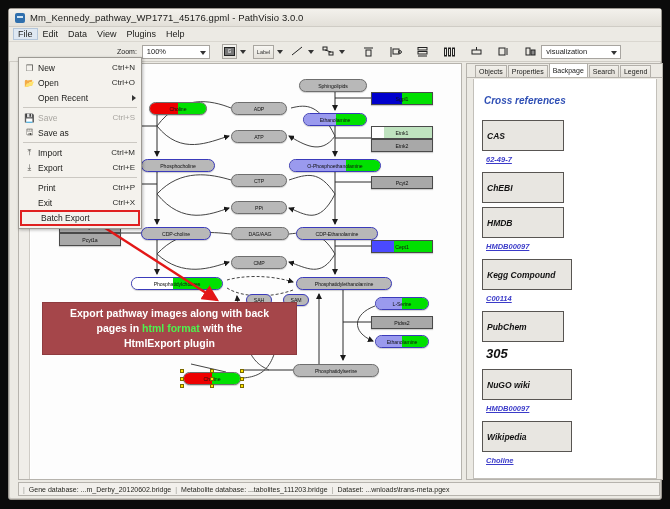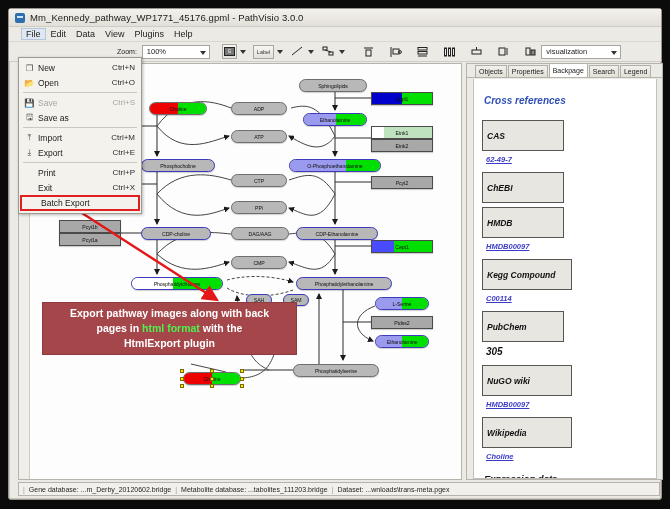--- a/index.html
+++ b/index.html
@@ -61,21 +61,20 @@
   }
   .menu-item {
     font-size: 9px; color: #1c1c1a;
     padding: 1px 5px;
     cursor: default;
   }
   .menu-item.active {
     background: #dfe8f2;
     border: 1px solid #b4c6da;
     padding: 0px 4px;
-    margin-left: 8px;
   }
   
   .toolbar {
     position: absolute; left: 0; top: 33px;
     width: 100%; height: 20px;
     background: #eceae4;
     border-bottom: 1px solid #cfccc5;
     display: flex; align-items: center;
     padding-left: 108px;
     gap: 3px;
@@ -299,21 +298,21 @@
     margin-top: 4px;
   }
   .xref-link {
     font-size: 7.5px; color: #3b3bc9;
     text-decoration: underline;
     margin: 4px 0 8px 4px;
     display: block;
     font-weight: bold;
   }
   .xref-plain {
-    font-size: 10px; color: #111;
+    font-size: 13px; color: #111;
     margin: 4px 0 8px 4px;
     display: block;
     font-weight: bold;
   }
   .expr-title {
     font-size: 9.5px; font-weight: bold; color: #111;
     margin: 12px 0 0 2px;
   }
   
   .statusbar {
@@ -682,20 +681,26 @@
           <div class="fm-row">
             <span class="fm-ico">❐</span>
             <span class="fm-lbl">New</span>
             <span class="fm-acc">Ctrl+N</span>
           </div>
           <div class="fm-row">
             <span class="fm-ico">📂</span>
             <span class="fm-lbl">Open</span>
             <span class="fm-acc">Ctrl+O</span>
           </div>
+          <div class="fm-row">
+            <span class="fm-ico"></span>
+            <span class="fm-lbl">Open Recent</span>
+            <span class="fm-acc"></span>
+            <span class="fm-arrow"></span>
+          </div>
           <div class="fm-sep"></div>
           <div class="fm-row disabled">
             <span class="fm-ico">💾</span>
             <span class="fm-lbl">Save</span>
             <span class="fm-acc">Ctrl+S</span>
           </div>
           <div class="fm-row">
             <span class="fm-ico">🖫</span>
             <span class="fm-lbl">Save as</span>
             <span class="fm-acc"></span>

